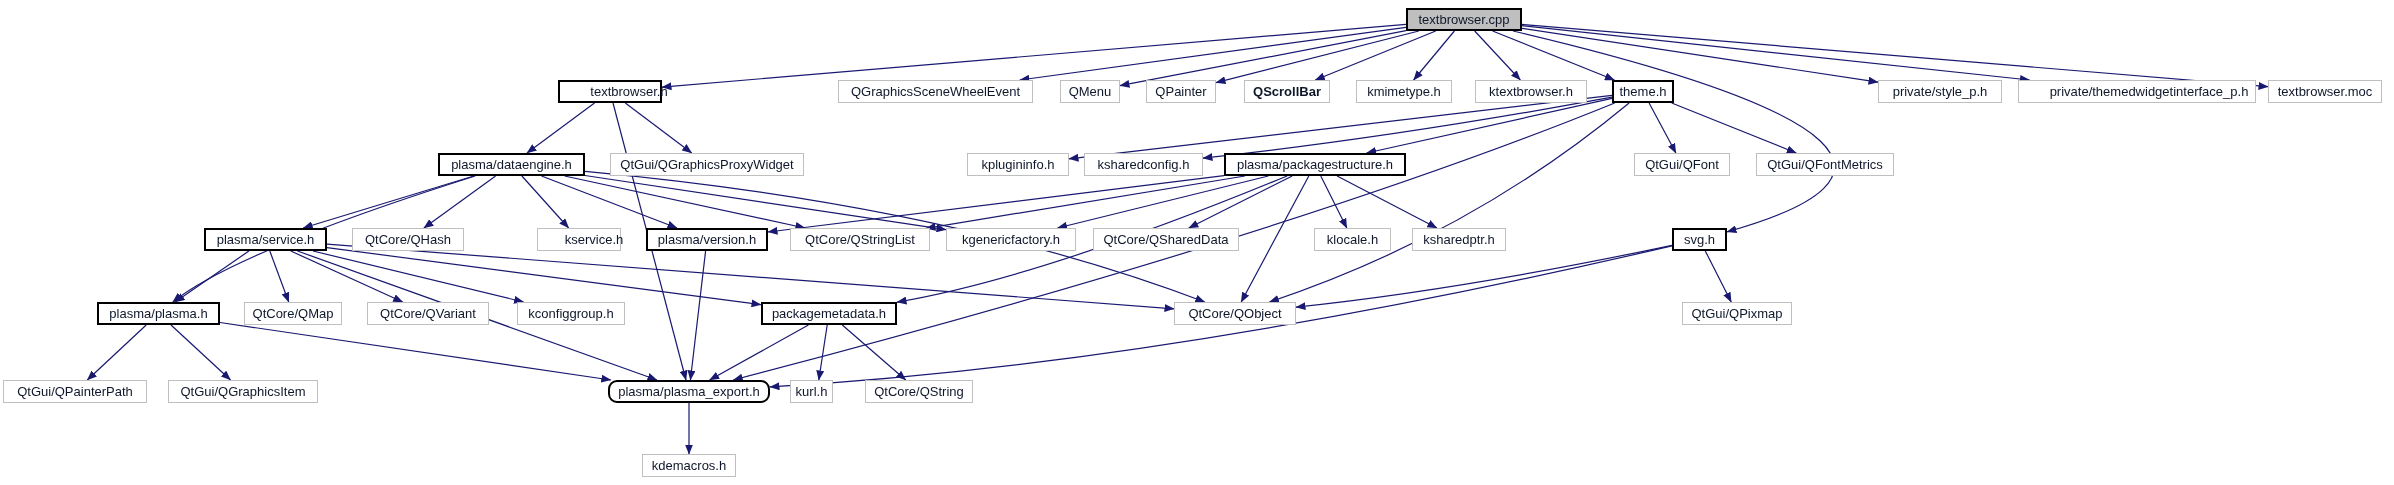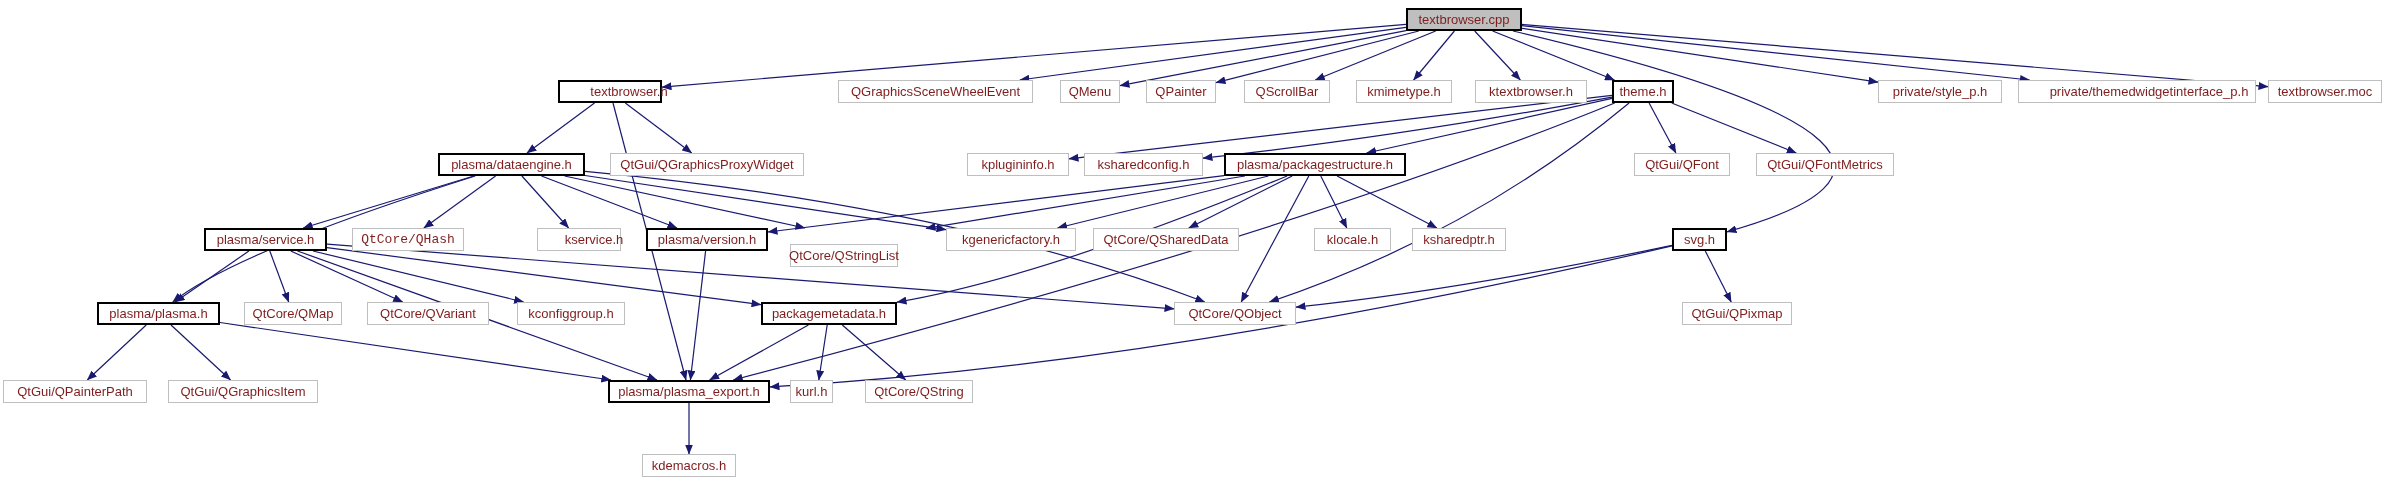--- a/index.html
+++ b/index.html
@@ -1,21 +1,21 @@
 <!DOCTYPE html>
 <html><head>
 <meta charset="utf-8">
 <style>
   html,body{margin:0;padding:0;background:#ffffff;}
   #canvas{position:relative;width:2394px;height:485px;background:#ffffff;
           font-family:"Liberation Sans", sans-serif;overflow:hidden;}
   #edge-layer{position:absolute;left:0;top:0;width:2394px;height:485px;}
   .node{position:absolute;box-sizing:border-box;height:23px;background:#ffffff;
         display:flex;align-items:center;justify-content:center;
-        font-size:13px;color:#7f1d1d;white-space:nowrap;line-height:21px;}
+        font-size:13px;color:#0f172a;white-space:nowrap;line-height:21px;}
   .node.ext{border:1px solid #bfbfbf;}
   .node.doc{border:2px solid #000000;cursor:pointer;}
   .node.main{border:2px solid #000000;background:#bfbfbf;}
   path.edge{fill:none;stroke:#191970;stroke-width:1.2;}
 </style>
 </head>
 <body>
 
 <div id="canvas">
   <svg id="edge-layer" xmlns="http://www.w3.org/2000/svg" viewBox="0 0 2394 485">
@@ -92,21 +92,21 @@
       </div>
       <div class="node ext" style="left: 838px; top: 80px; width: 195px;">
         <span>QGraphicsSceneWheelEvent</span>
       </div>
       <div class="node ext" style="left: 1060px; top: 80px; width: 60px;">
         <span>QMenu</span>
       </div>
       <div class="node ext" style="left: 1146px; top: 80px; width: 70px;">
         <span>QPainter</span>
       </div>
-      <div class="node ext" style="left: 1244px; top: 80px; width: 86px;">
+      <div class="node ext" style="left: 1244px; top: 80px; width: 86px; font-weight: bold;">
         <span>QScrollBar</span>
       </div>
       <div class="node ext" style="left: 1356px; top: 80px; width: 96px;">
         <span>kmimetype.h</span>
       </div>
       <div class="node ext" style="left: 1475px; top: 80px; width: 112px;">
         <span>ktextbrowser.h</span>
       </div>
       <div class="node doc" style="left: 1612px; top: 80px; width: 62px;">
         <span>theme.h</span>
@@ -137,30 +137,30 @@
       </div>
       <div class="node ext" style="left: 1634px; top: 153px; width: 96px;">
         <span>QtGui/QFont</span>
       </div>
       <div class="node ext" style="left: 1756px; top: 153px; width: 138px;">
         <span>QtGui/QFontMetrics</span>
       </div>
       <div class="node doc" style="left: 204px; top: 228px; width: 123px;">
         <span>plasma/service.h</span>
       </div>
-      <div class="node ext" style="left: 352px; top: 228px; width: 112px; font-family: Liberation Mono, monospace;">
+      <div class="node ext" style="left: 352px; top: 228px; width: 112px;">
         <span>QtCore/QHash</span>
       </div>
       <div class="node ext" style="left: 537px; top: 228px; width: 84px; padding-left: 30px;">
         <span>kservice.h</span>
       </div>
       <div class="node doc" style="left: 646px; top: 228px; width: 122px;">
         <span>plasma/version.h</span>
       </div>
-      <div class="node ext" style="left: 790px; top: 244px; width: 108px;">
+      <div class="node ext" style="left: 790px; top: 228px; width: 140px;">
         <span>QtCore/QStringList</span>
       </div>
       <div class="node ext" style="left: 946px; top: 228px; width: 130px;">
         <span>kgenericfactory.h</span>
       </div>
       <div class="node ext" style="left: 1093px; top: 228px; width: 146px;">
         <span>QtCore/QSharedData</span>
       </div>
       <div class="node ext" style="left: 1314px; top: 228px; width: 77px;">
         <span>klocale.h</span>
@@ -191,21 +191,21 @@
       </div>
       <div class="node ext" style="left: 1682px; top: 302px; width: 110px;">
         <span>QtGui/QPixmap</span>
       </div>
       <div class="node ext" style="left: 3px; top: 380px; width: 144px;">
         <span>QtGui/QPainterPath</span>
       </div>
       <div class="node ext" style="left: 168px; top: 380px; width: 150px;">
         <span>QtGui/QGraphicsItem</span>
       </div>
-      <div class="node doc" style="left: 608px; top: 380px; width: 162px;">
+      <div class="node doc" style="left: 608px; top: 380px; width: 162px; border-radius: 9px;">
         <span>plasma/plasma_export.h</span>
       </div>
       <div class="node ext" style="left: 790px; top: 380px; width: 43px;">
         <span>kurl.h</span>
       </div>
       <div class="node ext" style="left: 865px; top: 380px; width: 108px;">
         <span>QtCore/QString</span>
       </div>
       <div class="node ext" style="left: 642px; top: 454px; width: 94px;">
         <span>kdemacros.h</span>

